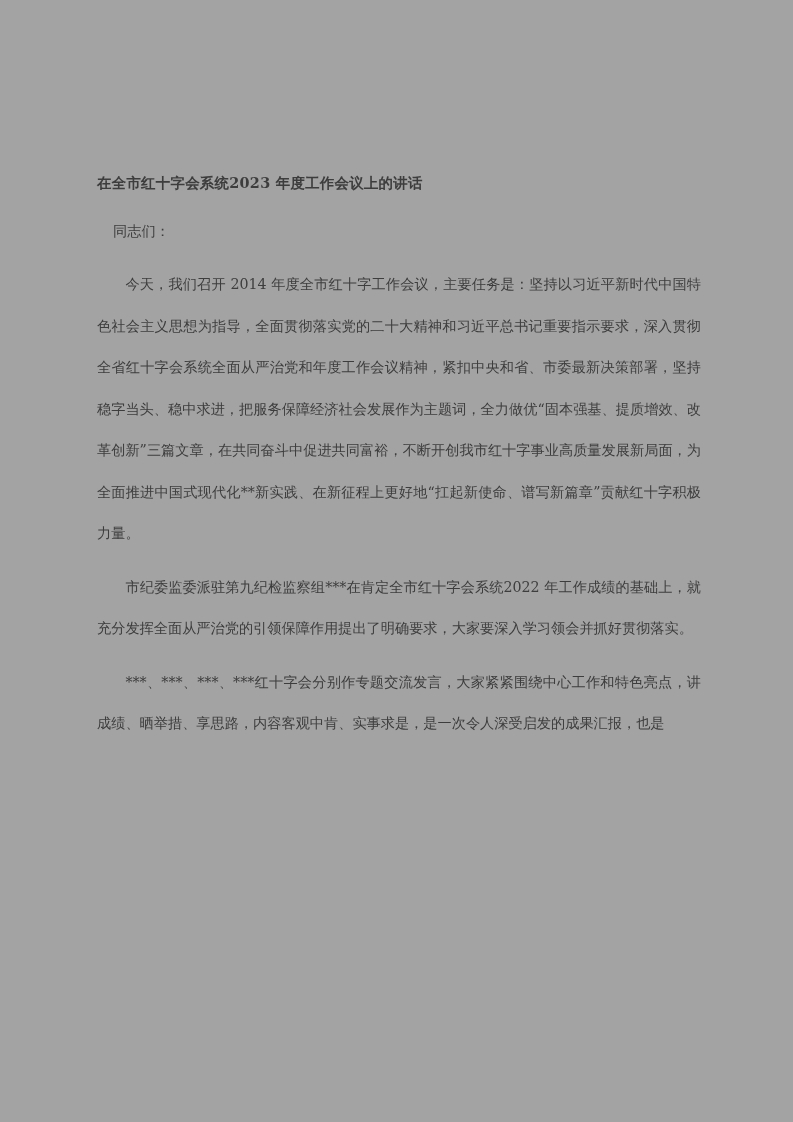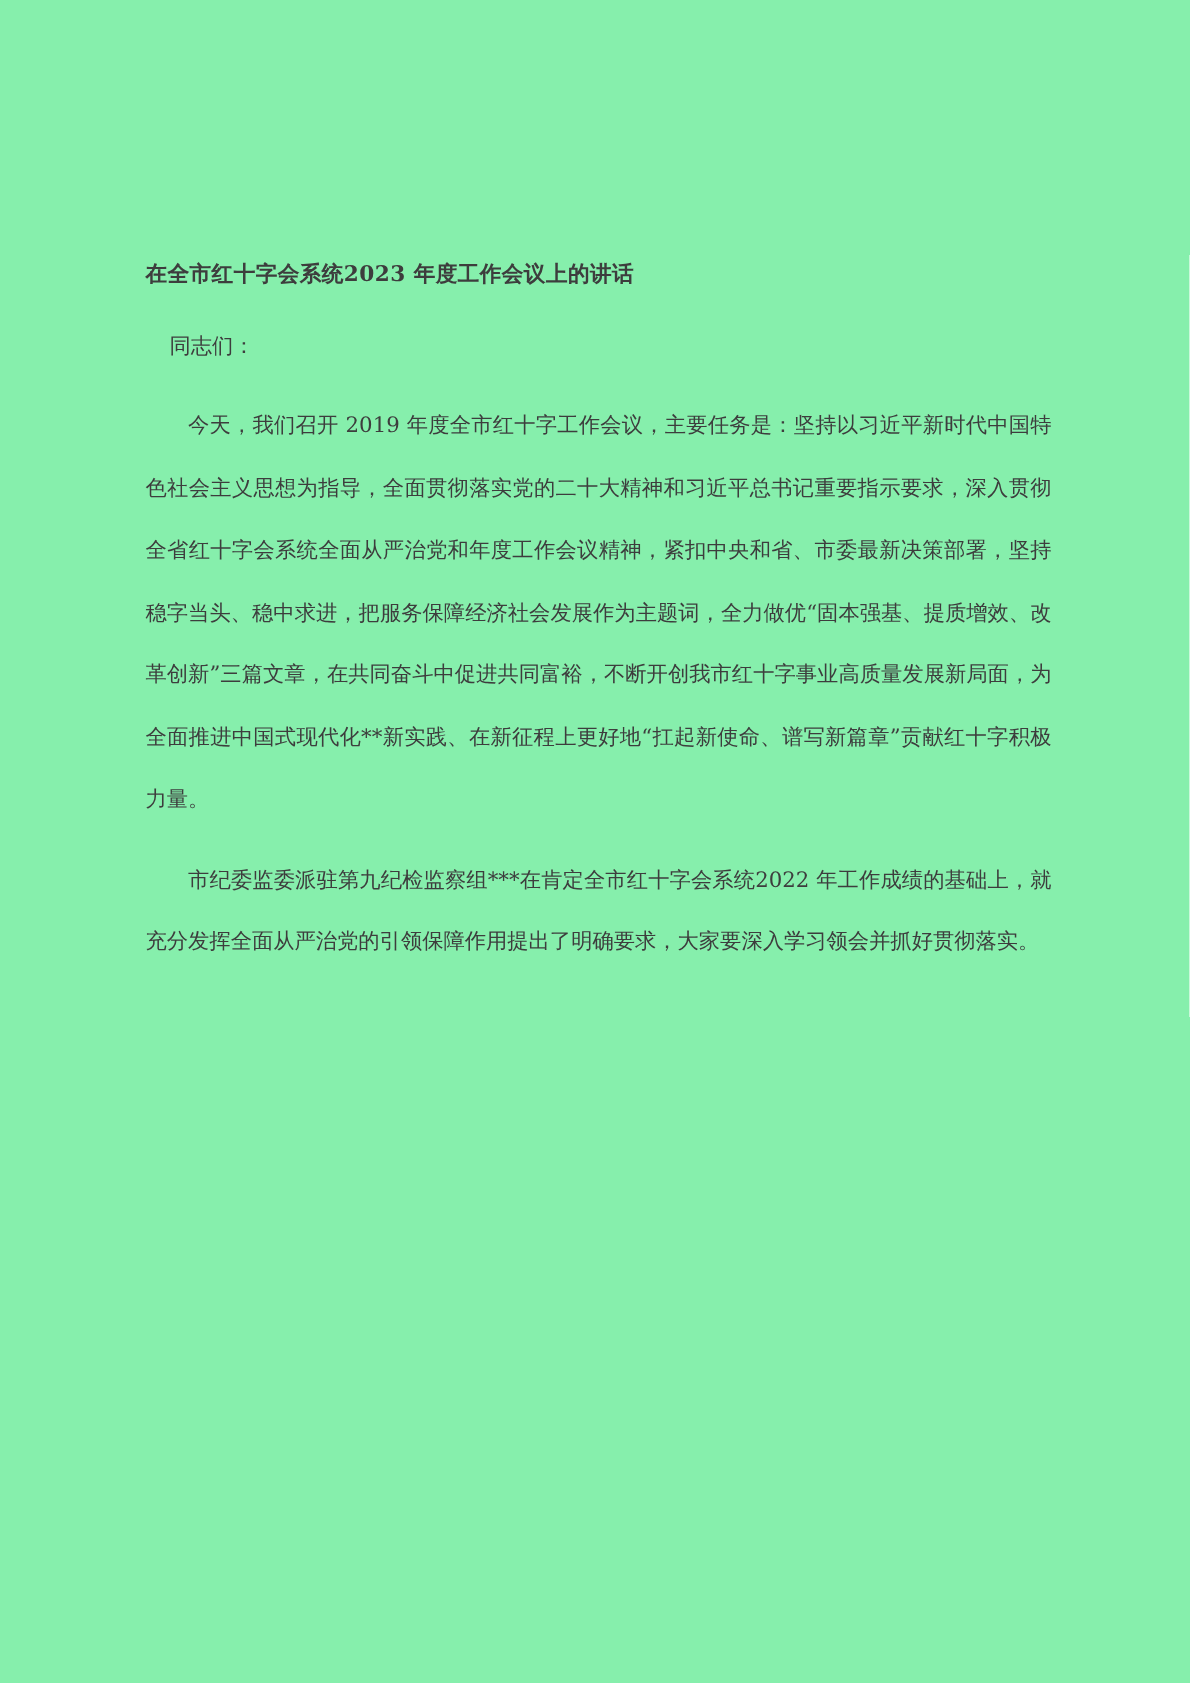--- a/index.html
+++ b/index.html
@@ -5,21 +5,21 @@
     html, body {
       margin: 0;
       padding: 0;
       background: #ffffff;
     }
     .page {
       position: relative;
       width: 793px;
       height: 1122px;
       box-sizing: border-box;
-      background: #86efac;
+      background: #a3a3a3;
       overflow: hidden;
       padding: 162px 92px 0 97px;
       font-family: "DejaVu Serif", "Liberation Serif", serif;
       font-size: 14.2px;
       line-height: 41.5px;
       color: #3d3d3d;
       text-align: justify;
       word-break: break-all;
       overflow-wrap: break-word;
     }
@@ -42,19 +42,20 @@
   </style>
 </head>
 <body>
 
 <div class="page">
 
   <h1 class="doc-title">在全市红十字会系统2023 年度工作会议上的讲话</h1>
 
   <p class="salutation">同志们：</p>
 
-  <p class="para">今天，我们召开 2019 年度全市红十字工作会议，主要任务是：坚持以习近平新时代中国特色社会主义思想为指导，全面贯彻落实党的二十大精神和习近平总书记重要指示要求，深入贯彻全省红十字会系统全面从严治党和年度工作会议精神，紧扣中央和省、市委最新决策部署，坚持稳字当头、稳中求进，把服务保障经济社会发展作为主题词，全力做优“固本强基、提质增效、改革创新”三篇文章，在共同奋斗中促进共同富裕，不断开创我市红十字事业高质量发展新局面，为全面推进中国式现代化**新实践、在新征程上更好地“扛起新使命、谱写新篇章”贡献红十字积极力量。</p>
+  <p class="para">今天，我们召开 2014 年度全市红十字工作会议，主要任务是：坚持以习近平新时代中国特色社会主义思想为指导，全面贯彻落实党的二十大精神和习近平总书记重要指示要求，深入贯彻全省红十字会系统全面从严治党和年度工作会议精神，紧扣中央和省、市委最新决策部署，坚持稳字当头、稳中求进，把服务保障经济社会发展作为主题词，全力做优“固本强基、提质增效、改革创新”三篇文章，在共同奋斗中促进共同富裕，不断开创我市红十字事业高质量发展新局面，为全面推进中国式现代化**新实践、在新征程上更好地“扛起新使命、谱写新篇章”贡献红十字积极力量。</p>
 
 
   <p class="para">市纪委监委派驻第九纪检监察组***在肯定全市红十字会系统2022 年工作成绩的基础上，就充分发挥全面从严治党的引领保障作用提出了明确要求，大家要深入学习领会并抓好贯彻落实。</p>
 
+  <p class="para">***、***、***、***红十字会分别作专题交流发言，大家紧紧围绕中心工作和特色亮点，讲成绩、晒举措、享思路，内容客观中肯、实事求是，是一次令人深受启发的成果汇报，也是</p>
 
 </div>
 
 </body></html>

